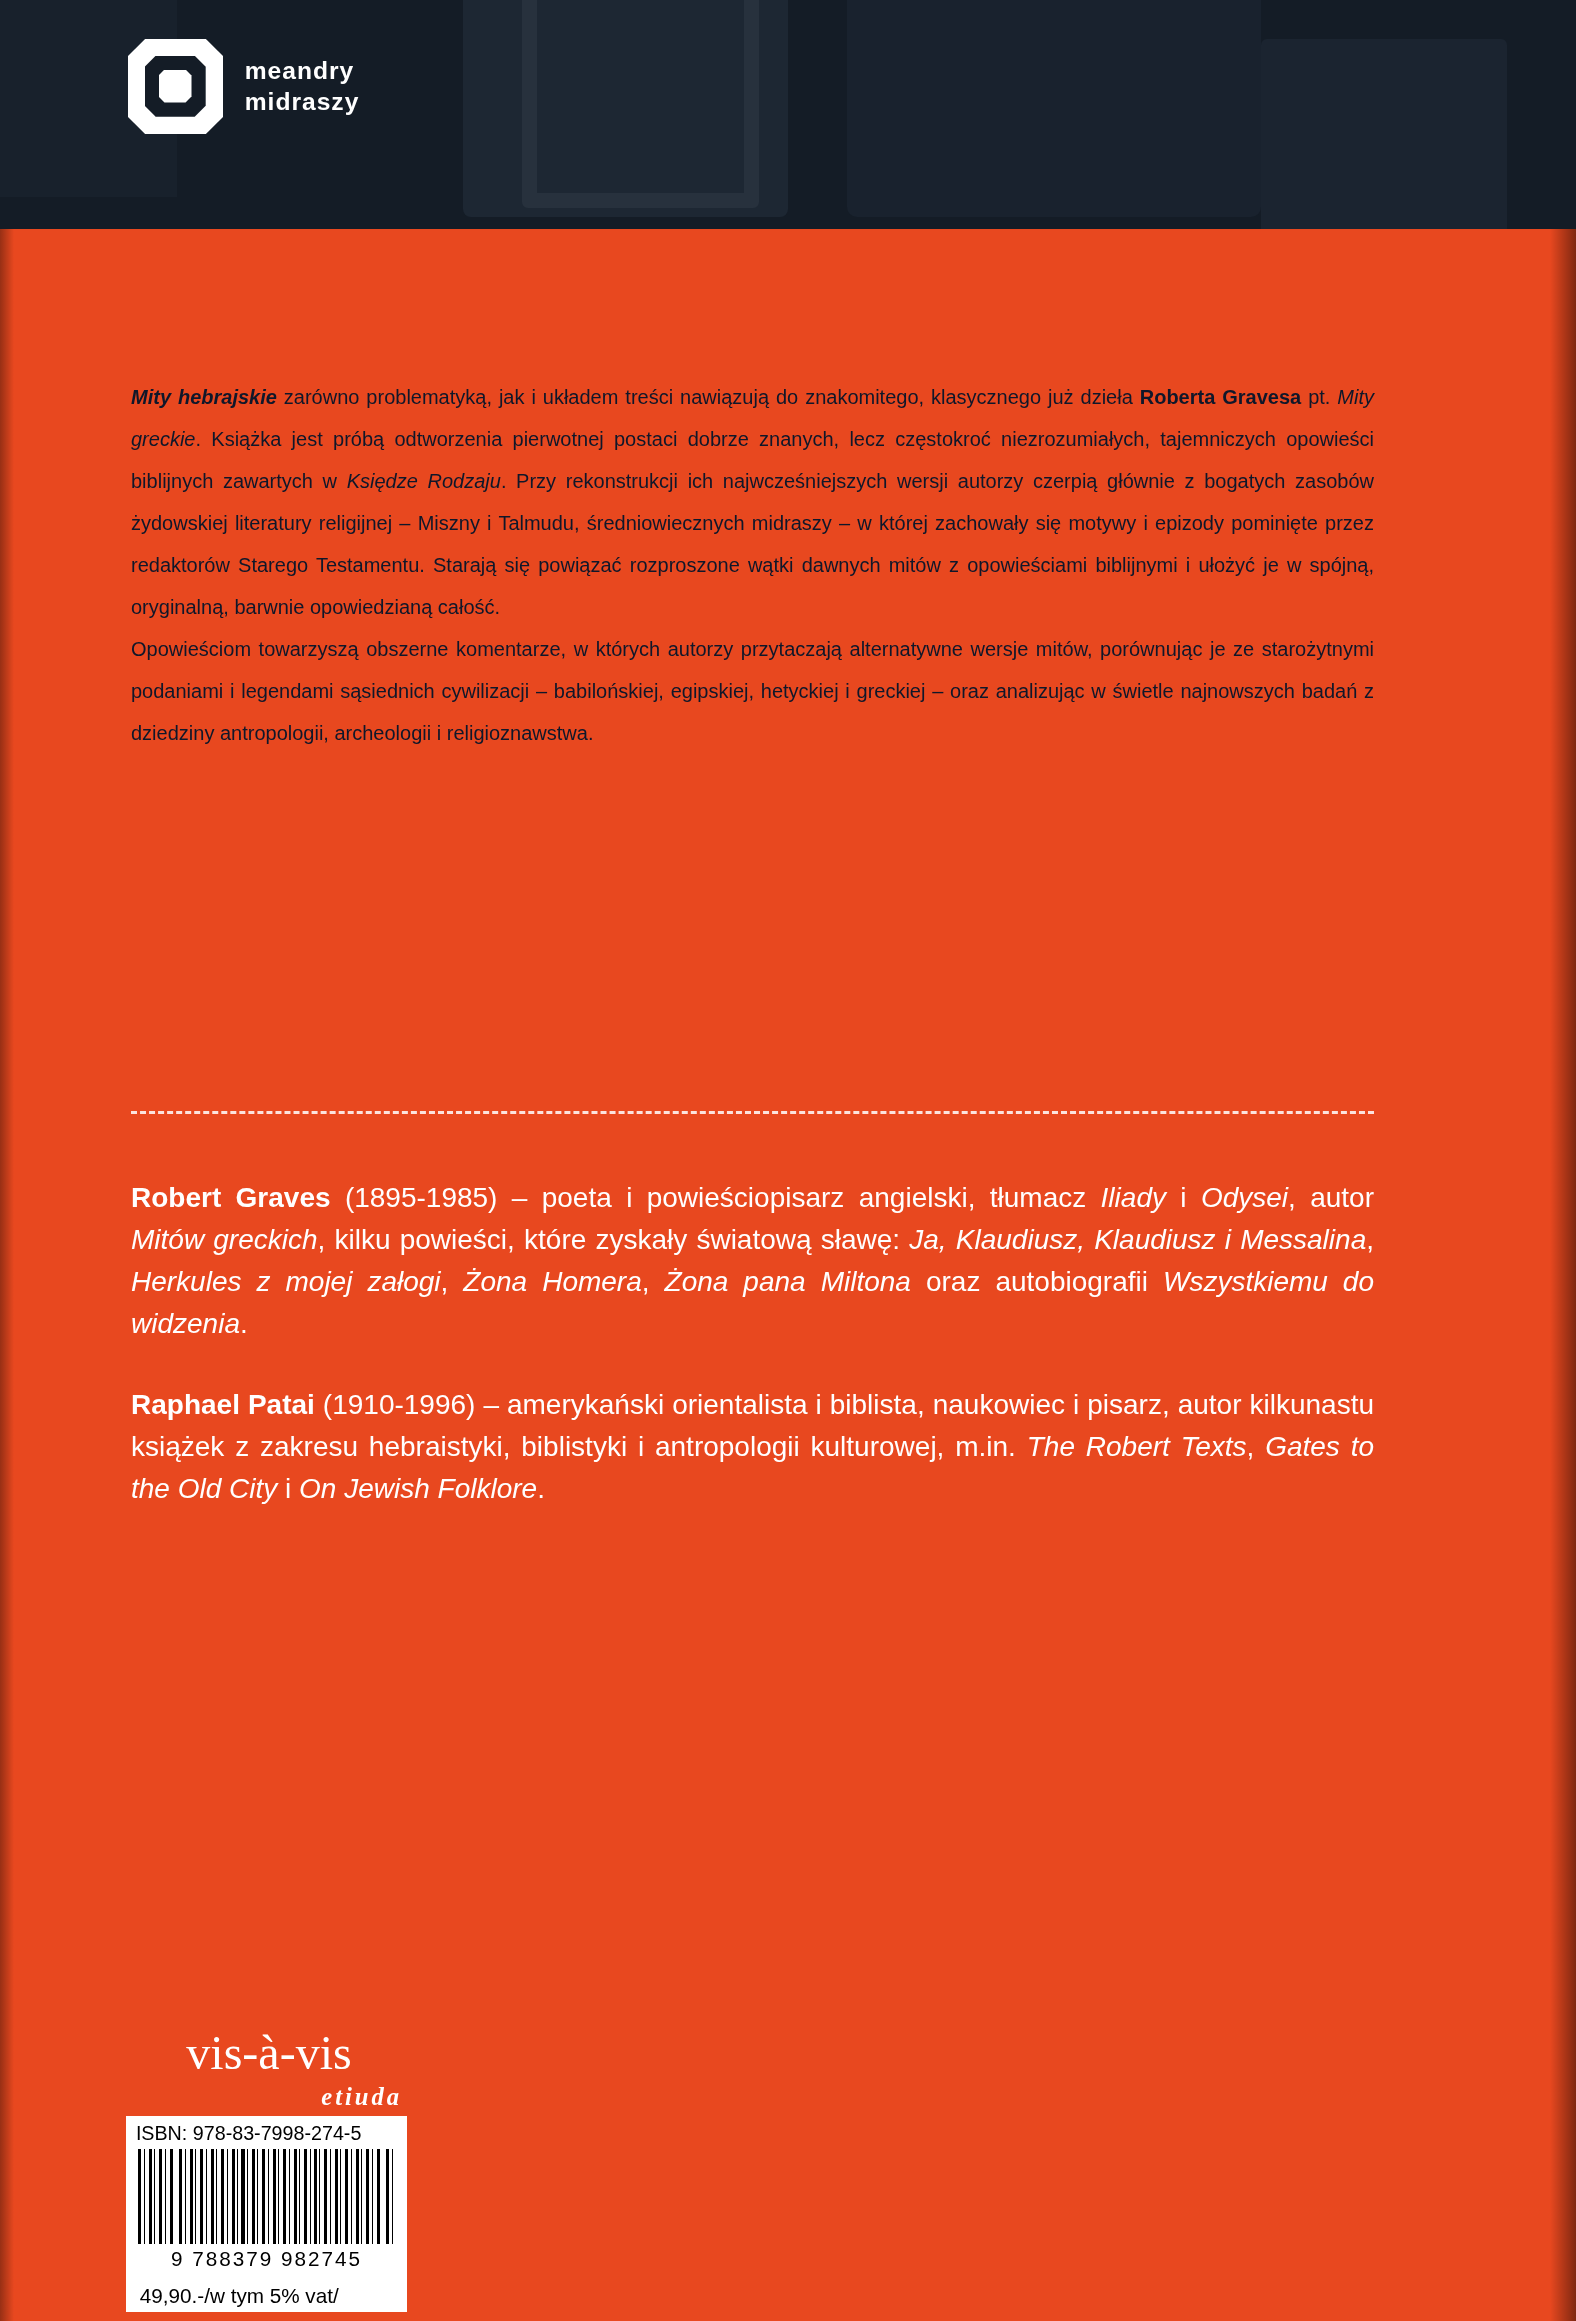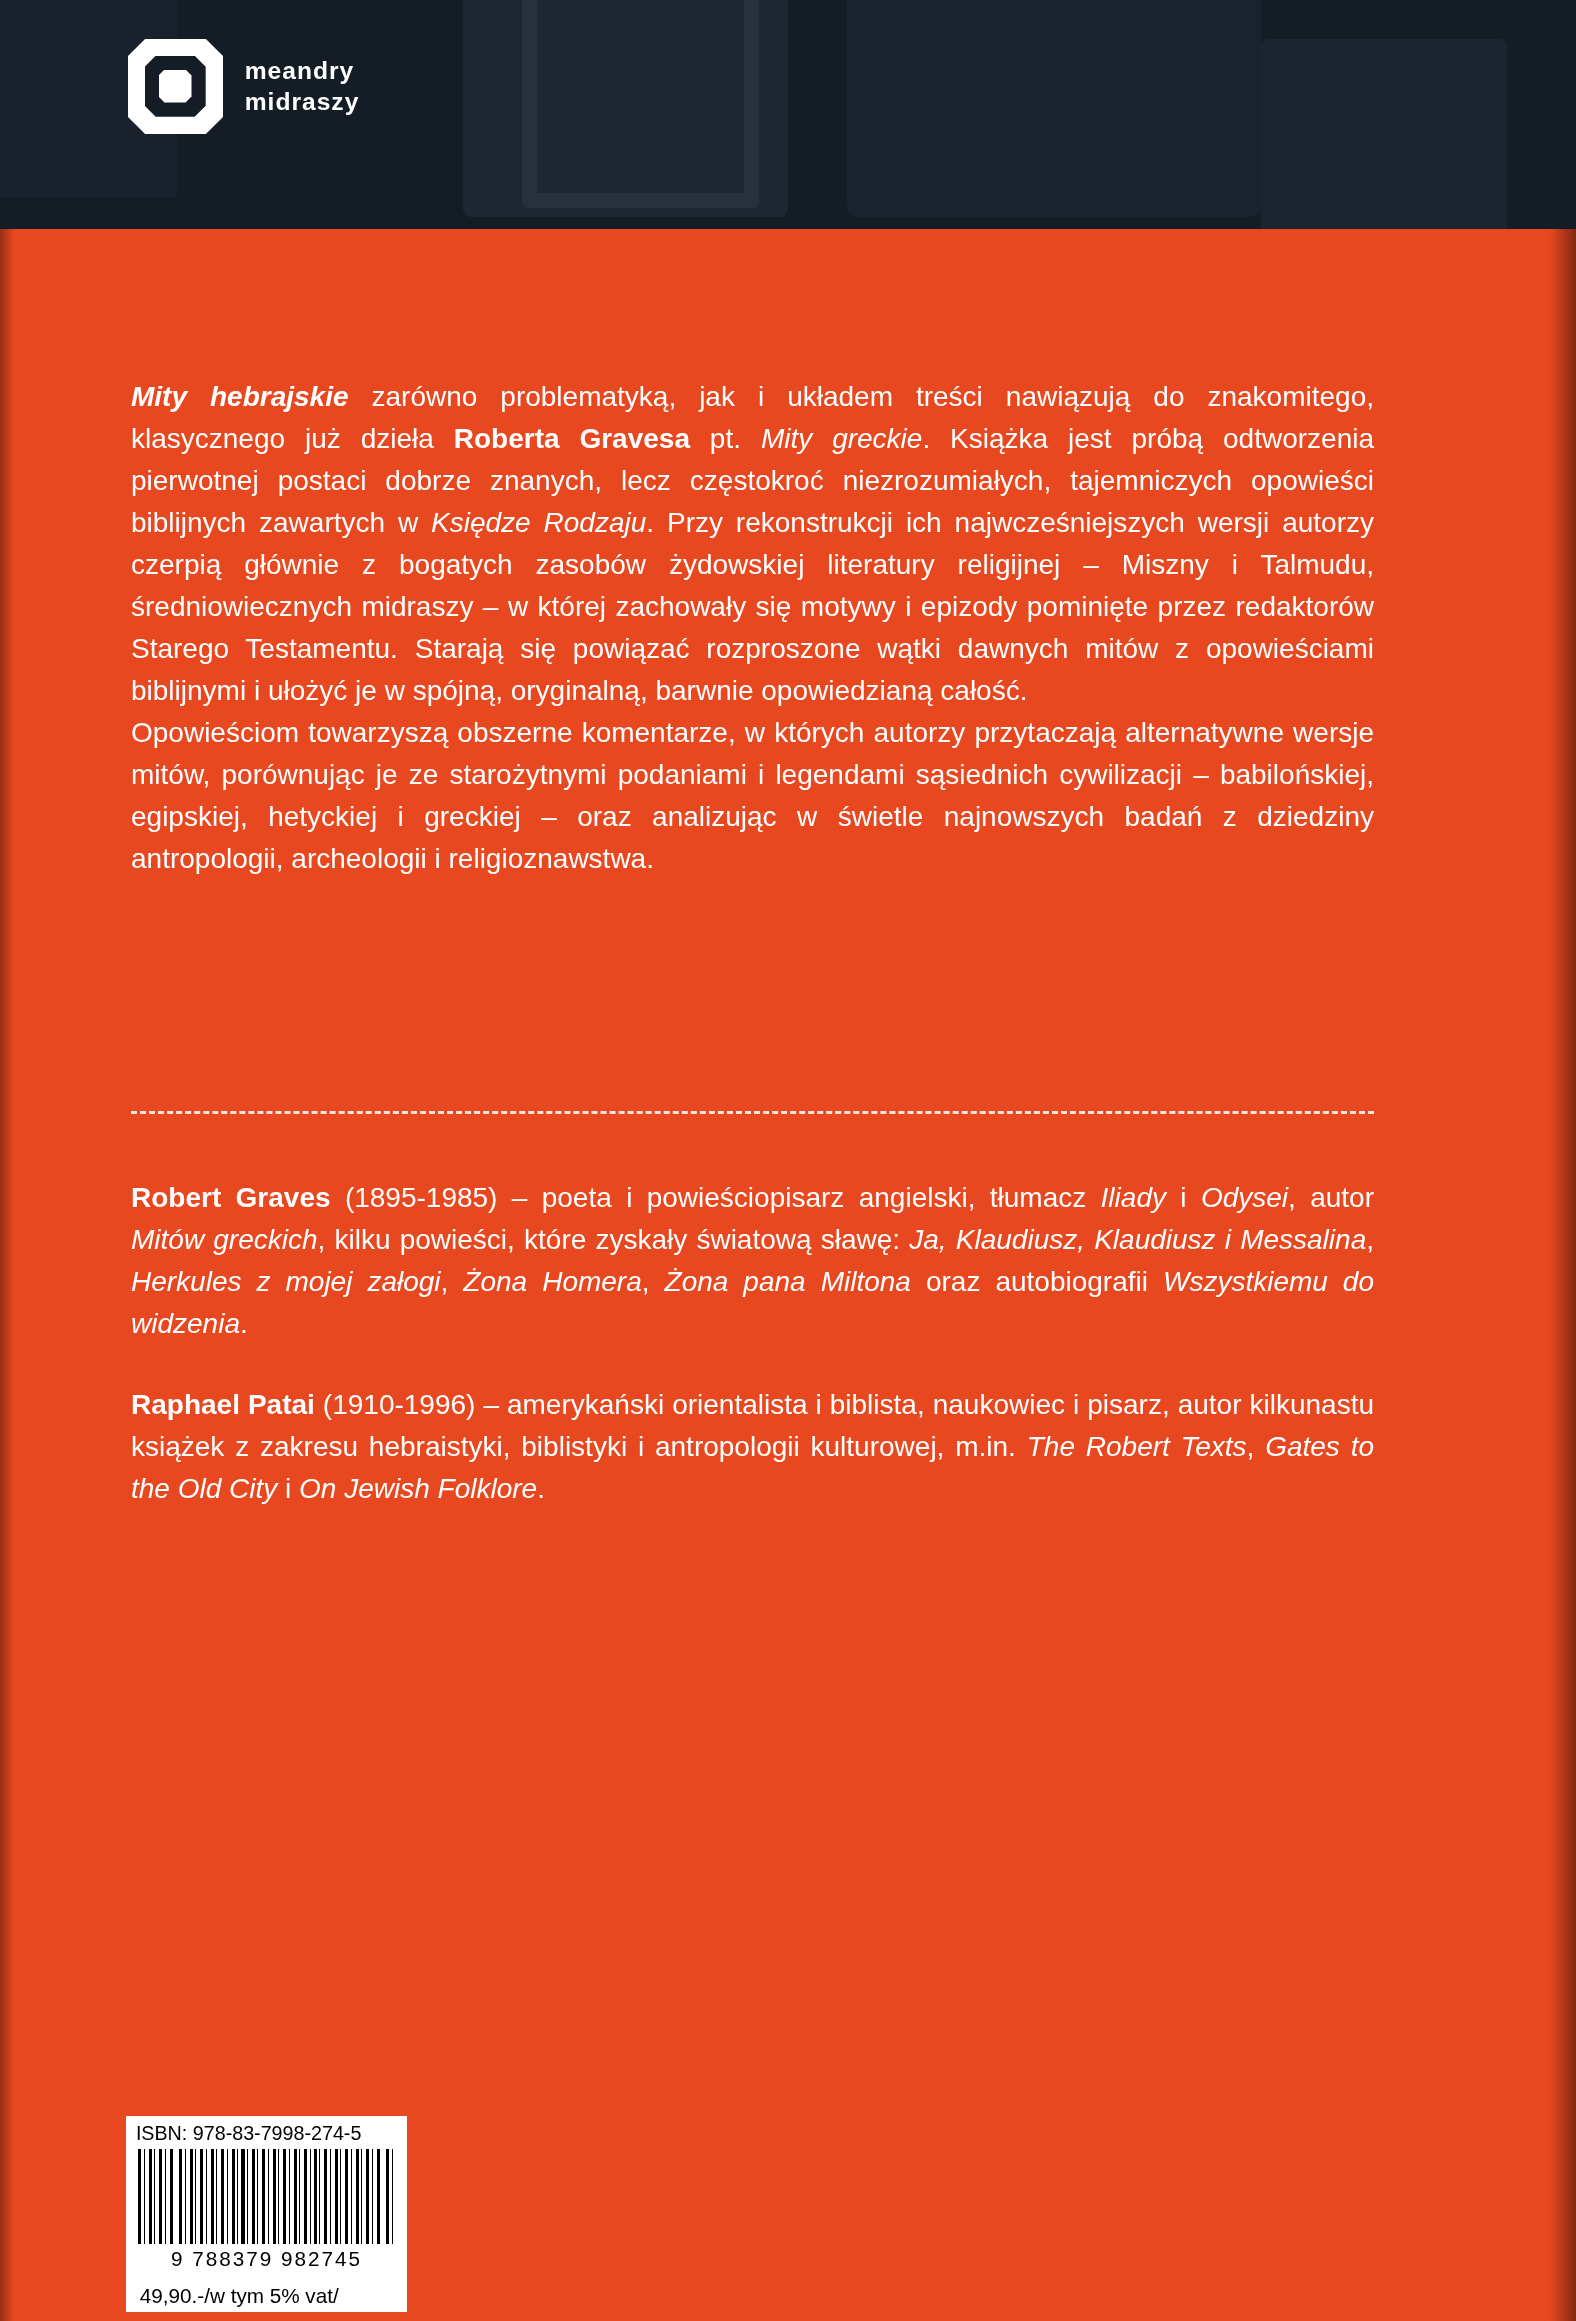--- a/index.html
+++ b/index.html
@@ -107,22 +107,22 @@
     line-height: 1.25;
     letter-spacing: 1px;
   }
   .publisher-name span { display: block; }
 
   
   .blurb {
     position: absolute;
     left: 131px; top: 376px;
     width: 1243px;
-    color: #ffffff;
-    font-size: 28px;
+    color: #0f172a;
+    font-size: 20px;
     line-height: 42px;
     text-align: justify;
     text-justify: inter-word;
   }
   .blurb p { margin: 0; }
   .blurb b { font-weight: bold; }
   .blurb i { font-style: italic; }
 
   .divider {
     position: absolute;
@@ -279,20 +279,24 @@
   <div class="divider"></div>
 
   <div class="bio bio-1">
     <p><b>Robert Graves</b> (1895-1985) – poeta i powieściopisarz angielski, tłumacz <i>Iliady</i> i <i>Odysei</i>, autor <i>Mitów greckich</i>, kilku powieści, które zyskały światową sławę: <i>Ja, Klaudiusz, Klaudiusz i Messalina</i>, <i>Herkules z mojej załogi</i>, <i>Żona Homera</i>, <i>Żona pana Miltona</i> oraz autobiografii <i>Wszystkiemu do widzenia</i>.</p>
   </div>
 
   <div class="bio bio-2">
     <p><b>Raphael Patai</b> (1910-1996) – amerykański orientalista i biblista, naukowiec i pisarz, autor kilkunastu książek z zakresu hebraistyki, biblistyki i antropologii kulturowej, m.in. <i>The Robert Texts</i>, <i>Gates to the Old City</i> i <i>On Jewish Folklore</i>.</p>
   </div>
 
+  <div class="imprint">
+    <div class="vis">vis-à-vis</div>
+    <div class="etiuda">etiuda</div>
+  </div>
 
   <div class="barcode-box">
     <div class="barcode-isbn">ISBN: 978-83-7998-274-5</div>
     <div class="barcode-bars"></div>
     <div class="barcode-digits">9 788379 982745</div>
     <div class="barcode-price">49,90.-/w tym 5% vat/</div>
   </div>
 
 
 </div>

